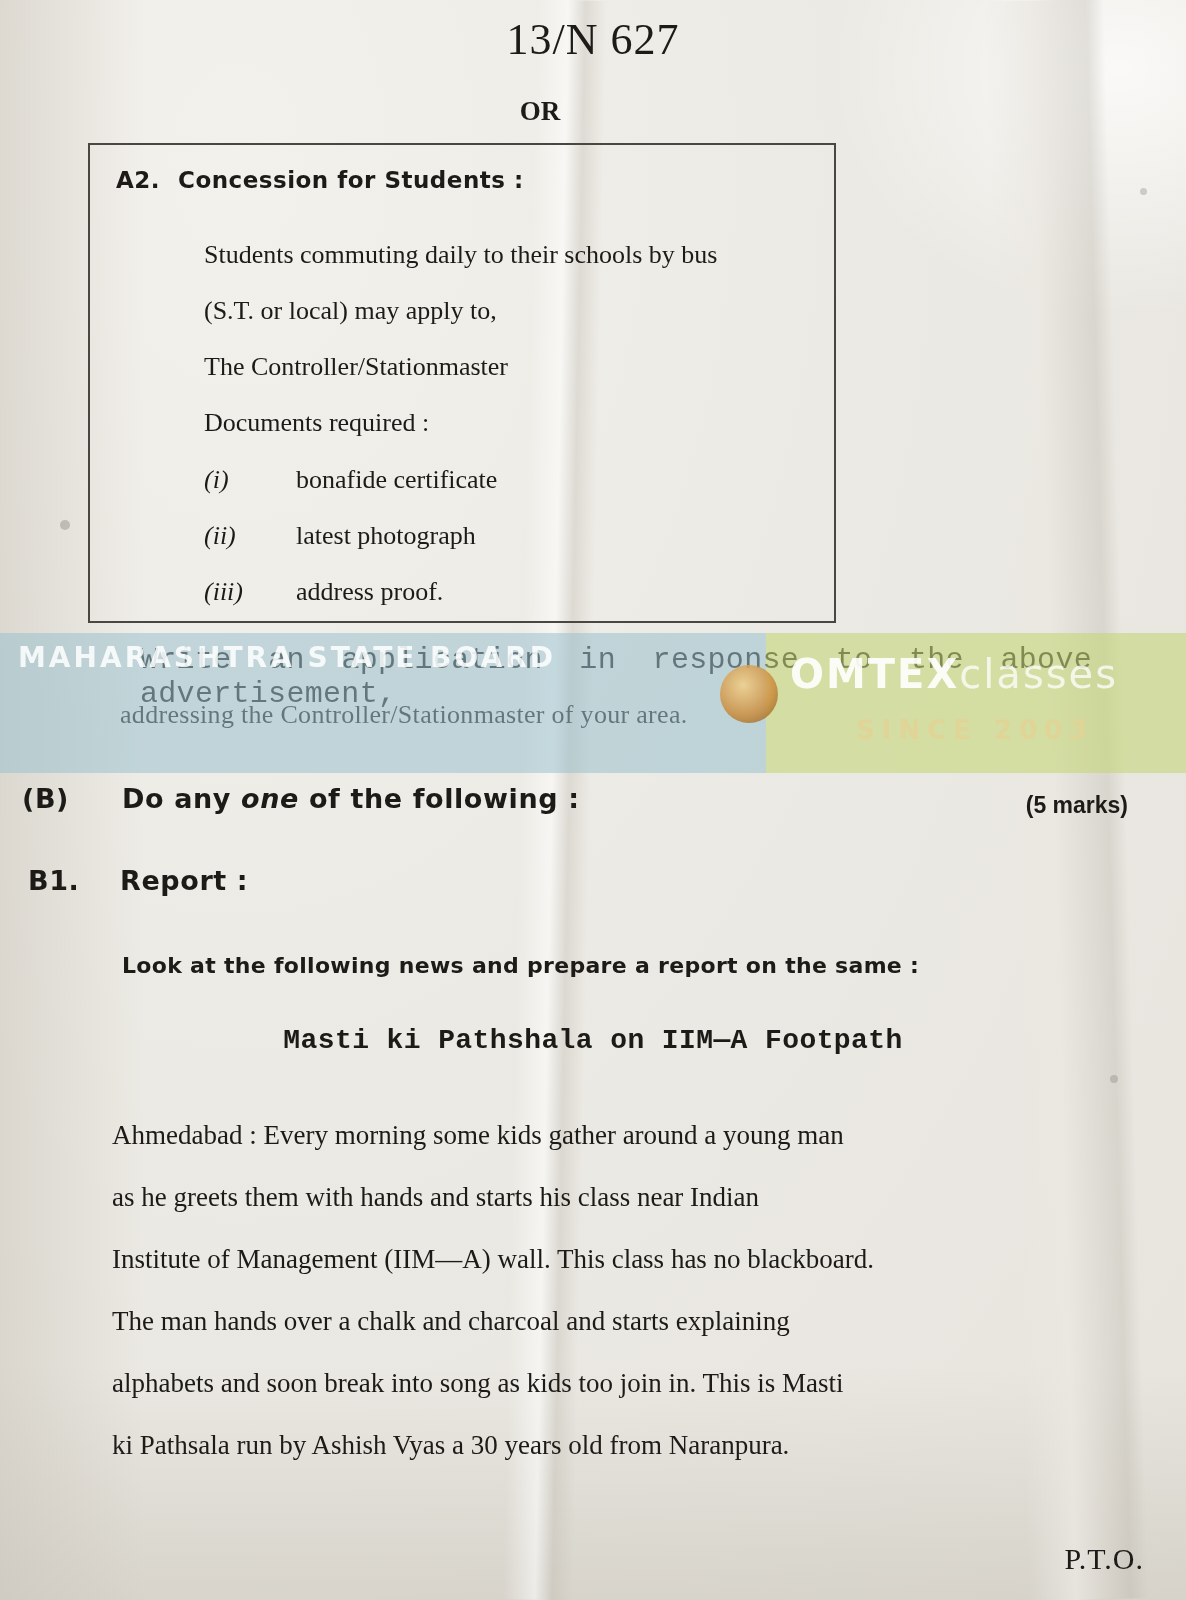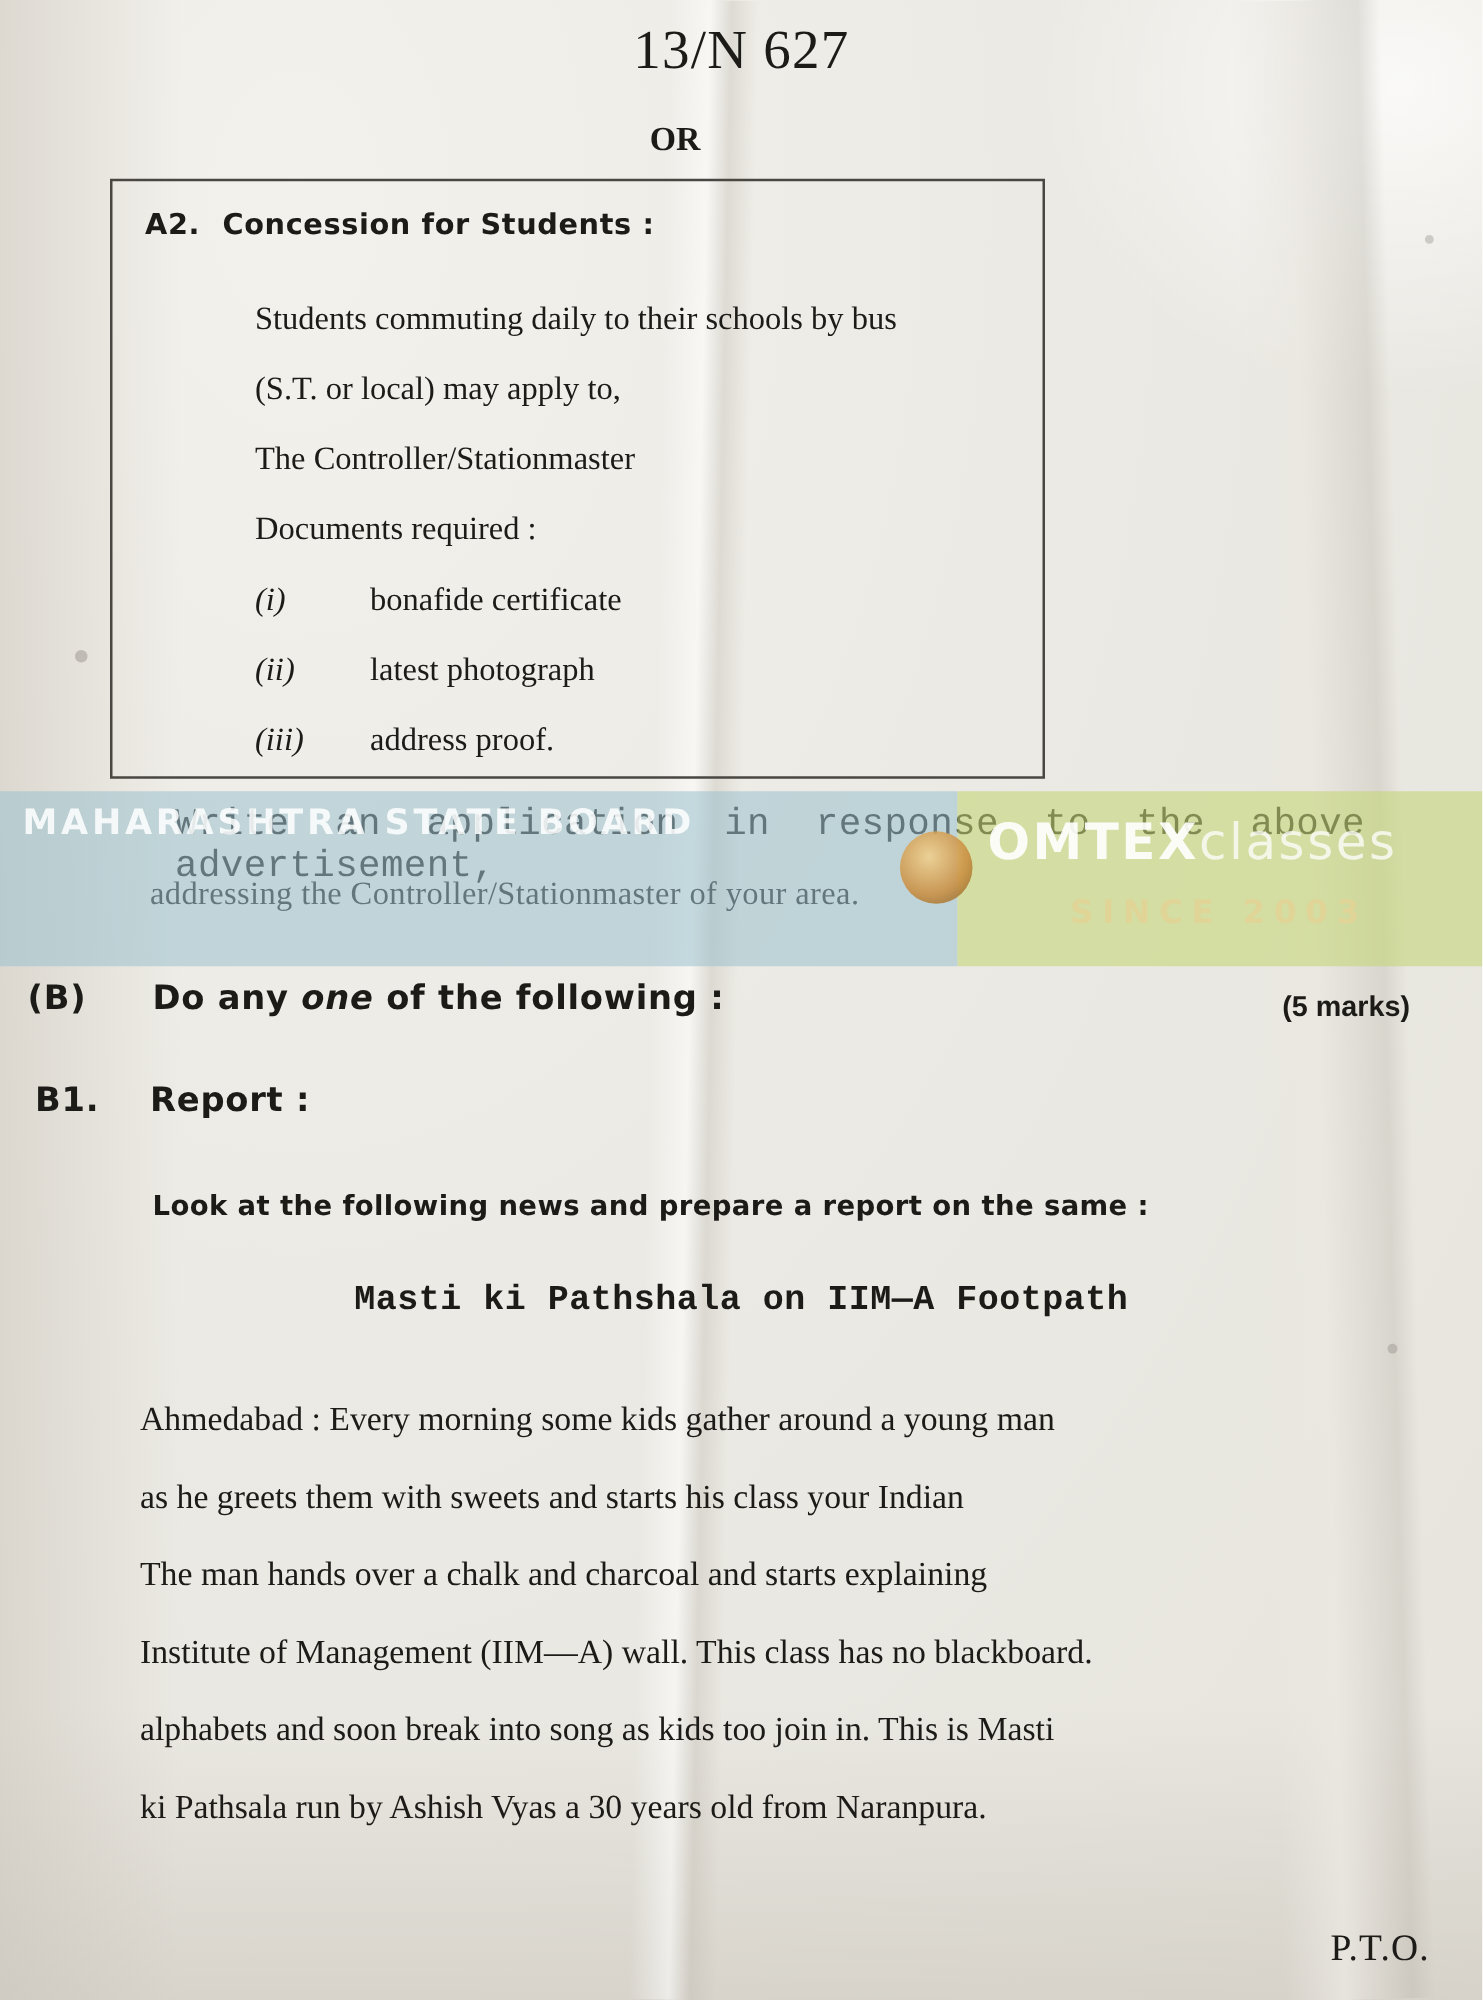--- a/index.html
+++ b/index.html
@@ -351,23 +351,23 @@
 
   <div class="b1">
     <span class="lead">B1.</span><span>Report :</span>
   </div>
 
   <div class="instruction">Look at the following news and prepare a report on the same :</div>
   <div class="news-title">Masti ki Pathshala on IIM—A Footpath</div>
 
   <div class="news-body">
     <span class="ln">Ahmedabad : Every morning some kids gather around a young man</span>
-    <span class="ln">as he greets them with sweets and starts his class your Indian</span>
+    <span class="ln">as he greets them with hands and starts his class near Indian</span>
+    <span class="ln">Institute of Management (IIM—A) wall. This class has no blackboard.</span>
     <span class="ln">The man hands over a chalk and charcoal and starts explaining</span>
-    <span class="ln">Institute of Management (IIM—A) wall. This class has no blackboard.</span>
     <span class="ln">alphabets and soon break into song as kids too join in. This is Masti</span>
     <span class="ln">ki Pathsala run by Ashish Vyas a 30 years old from Naranpura.</span>
   </div>
 
   <div class="pto">P.T.O.</div>
 
   <div class="spot spot-a"></div>
   <div class="spot spot-b"></div>
   <div class="spot spot-c"></div>
 </div>

